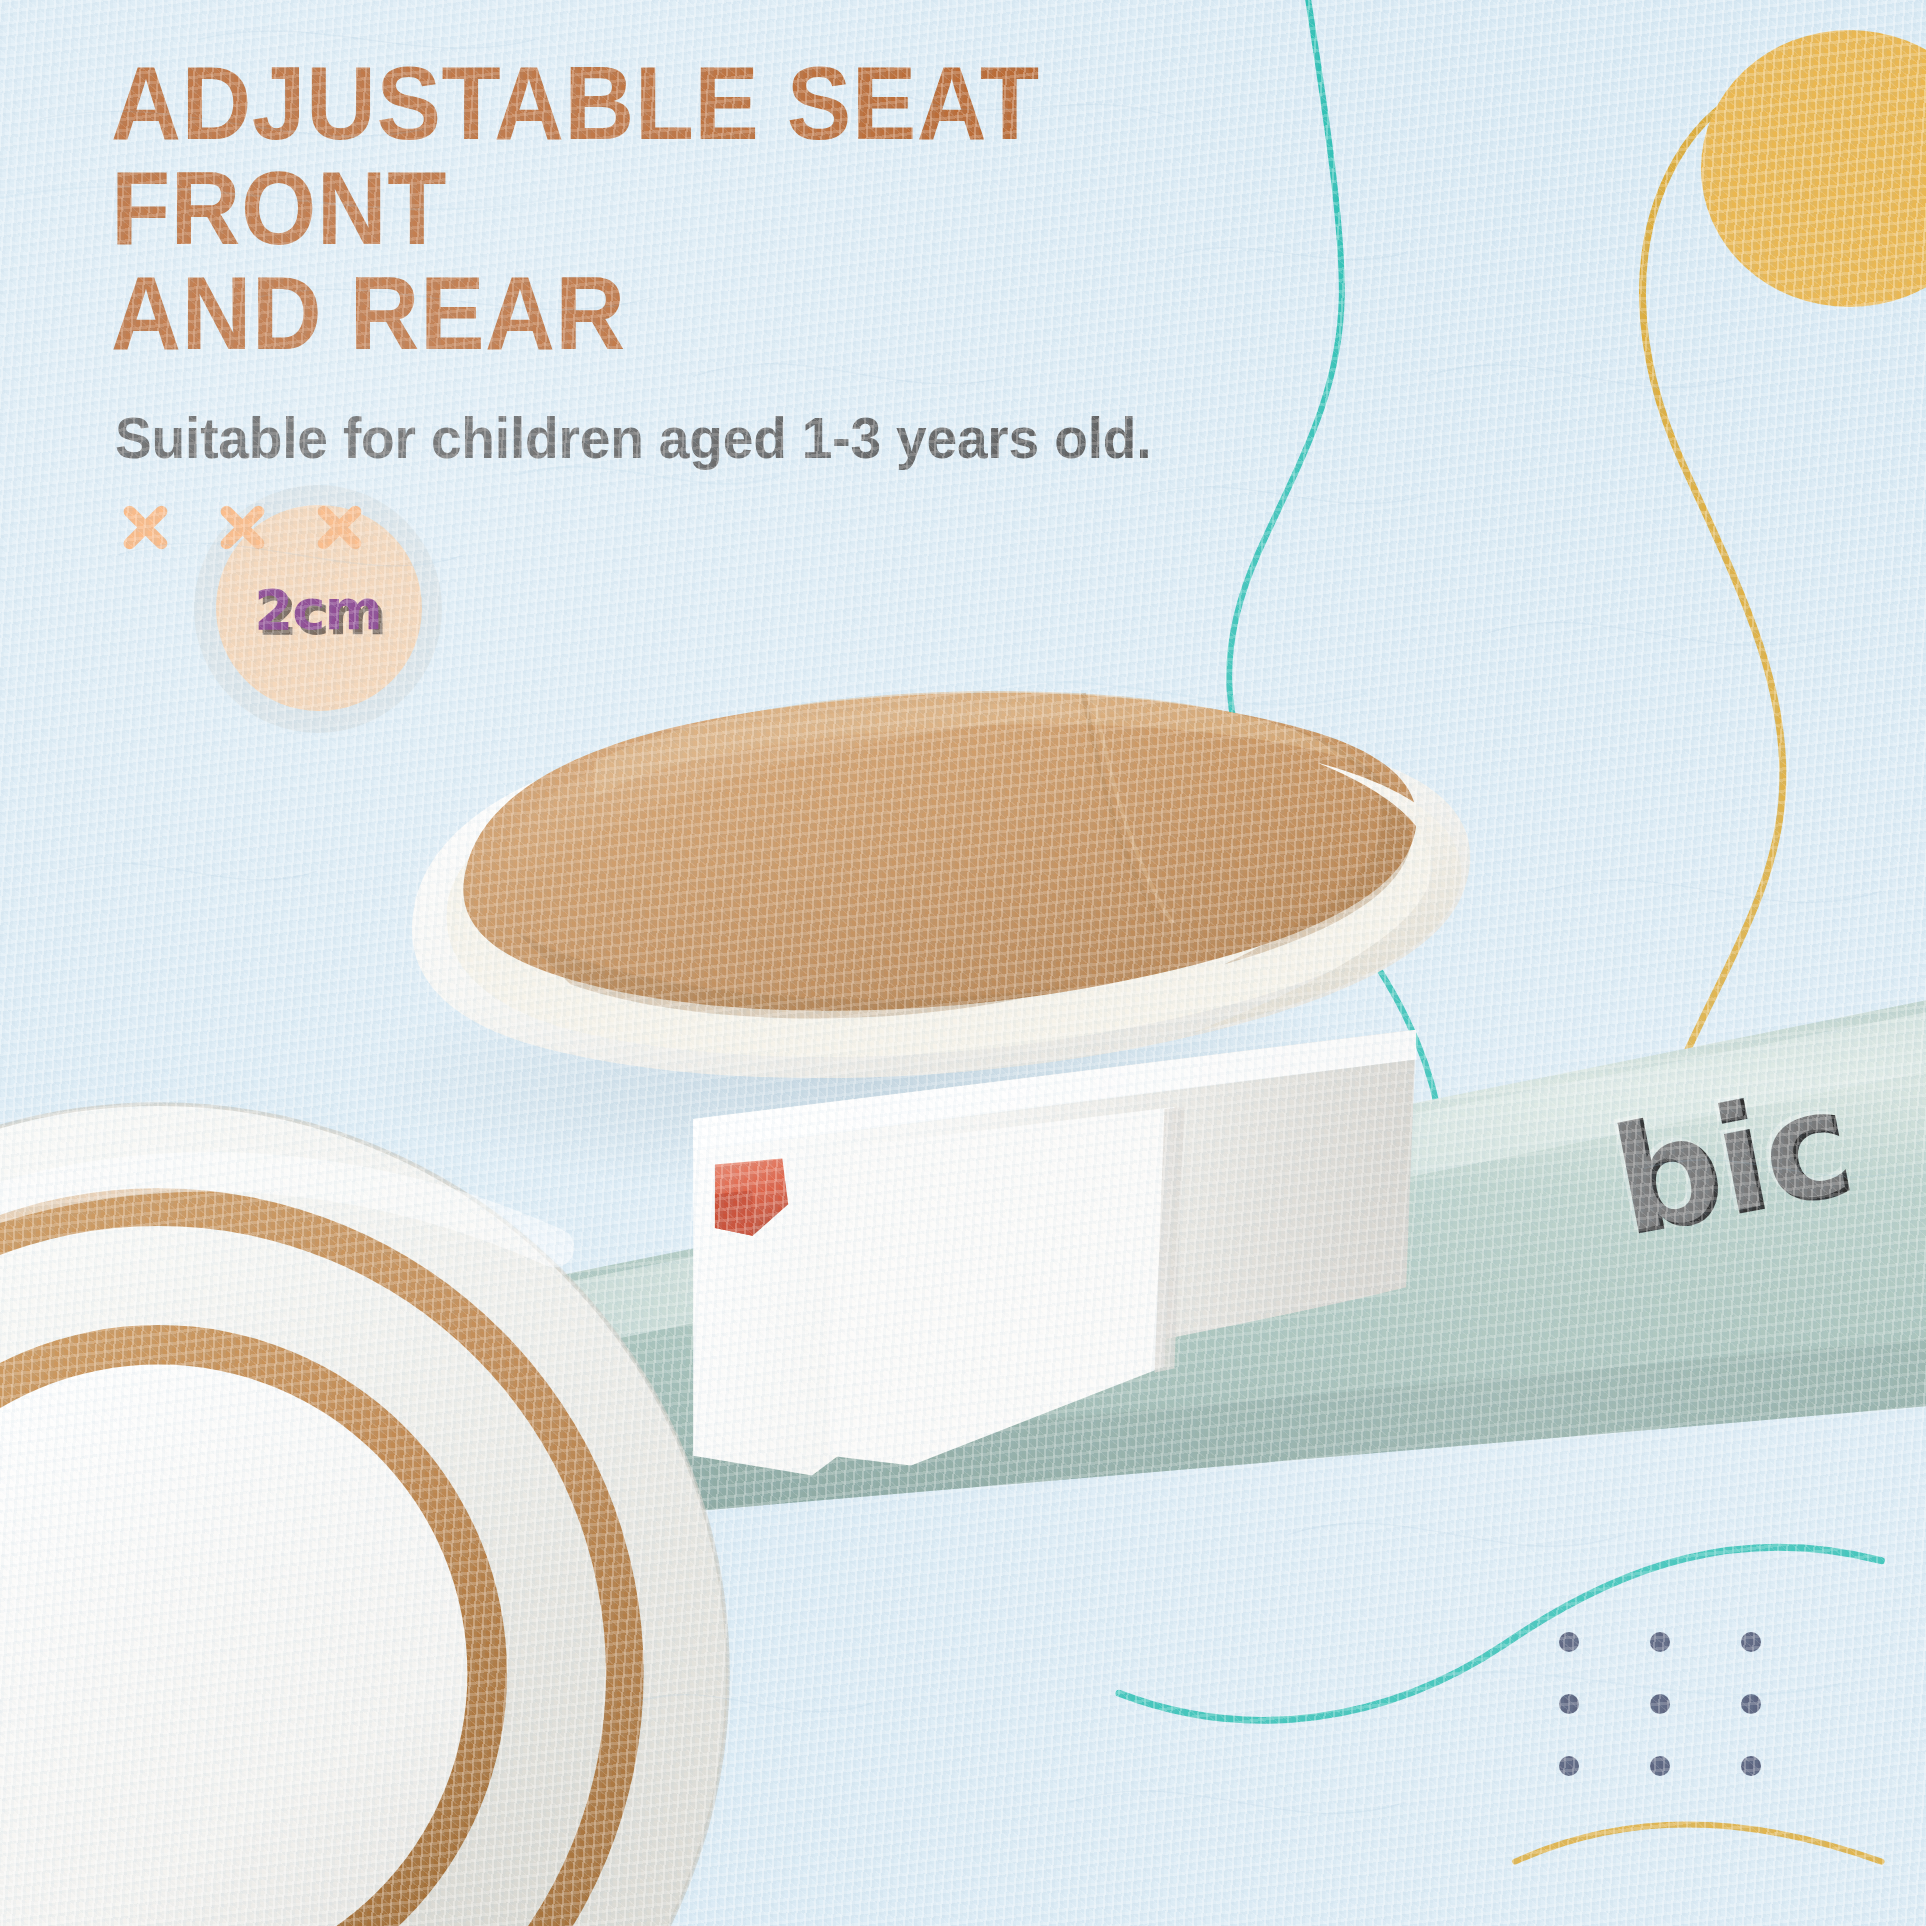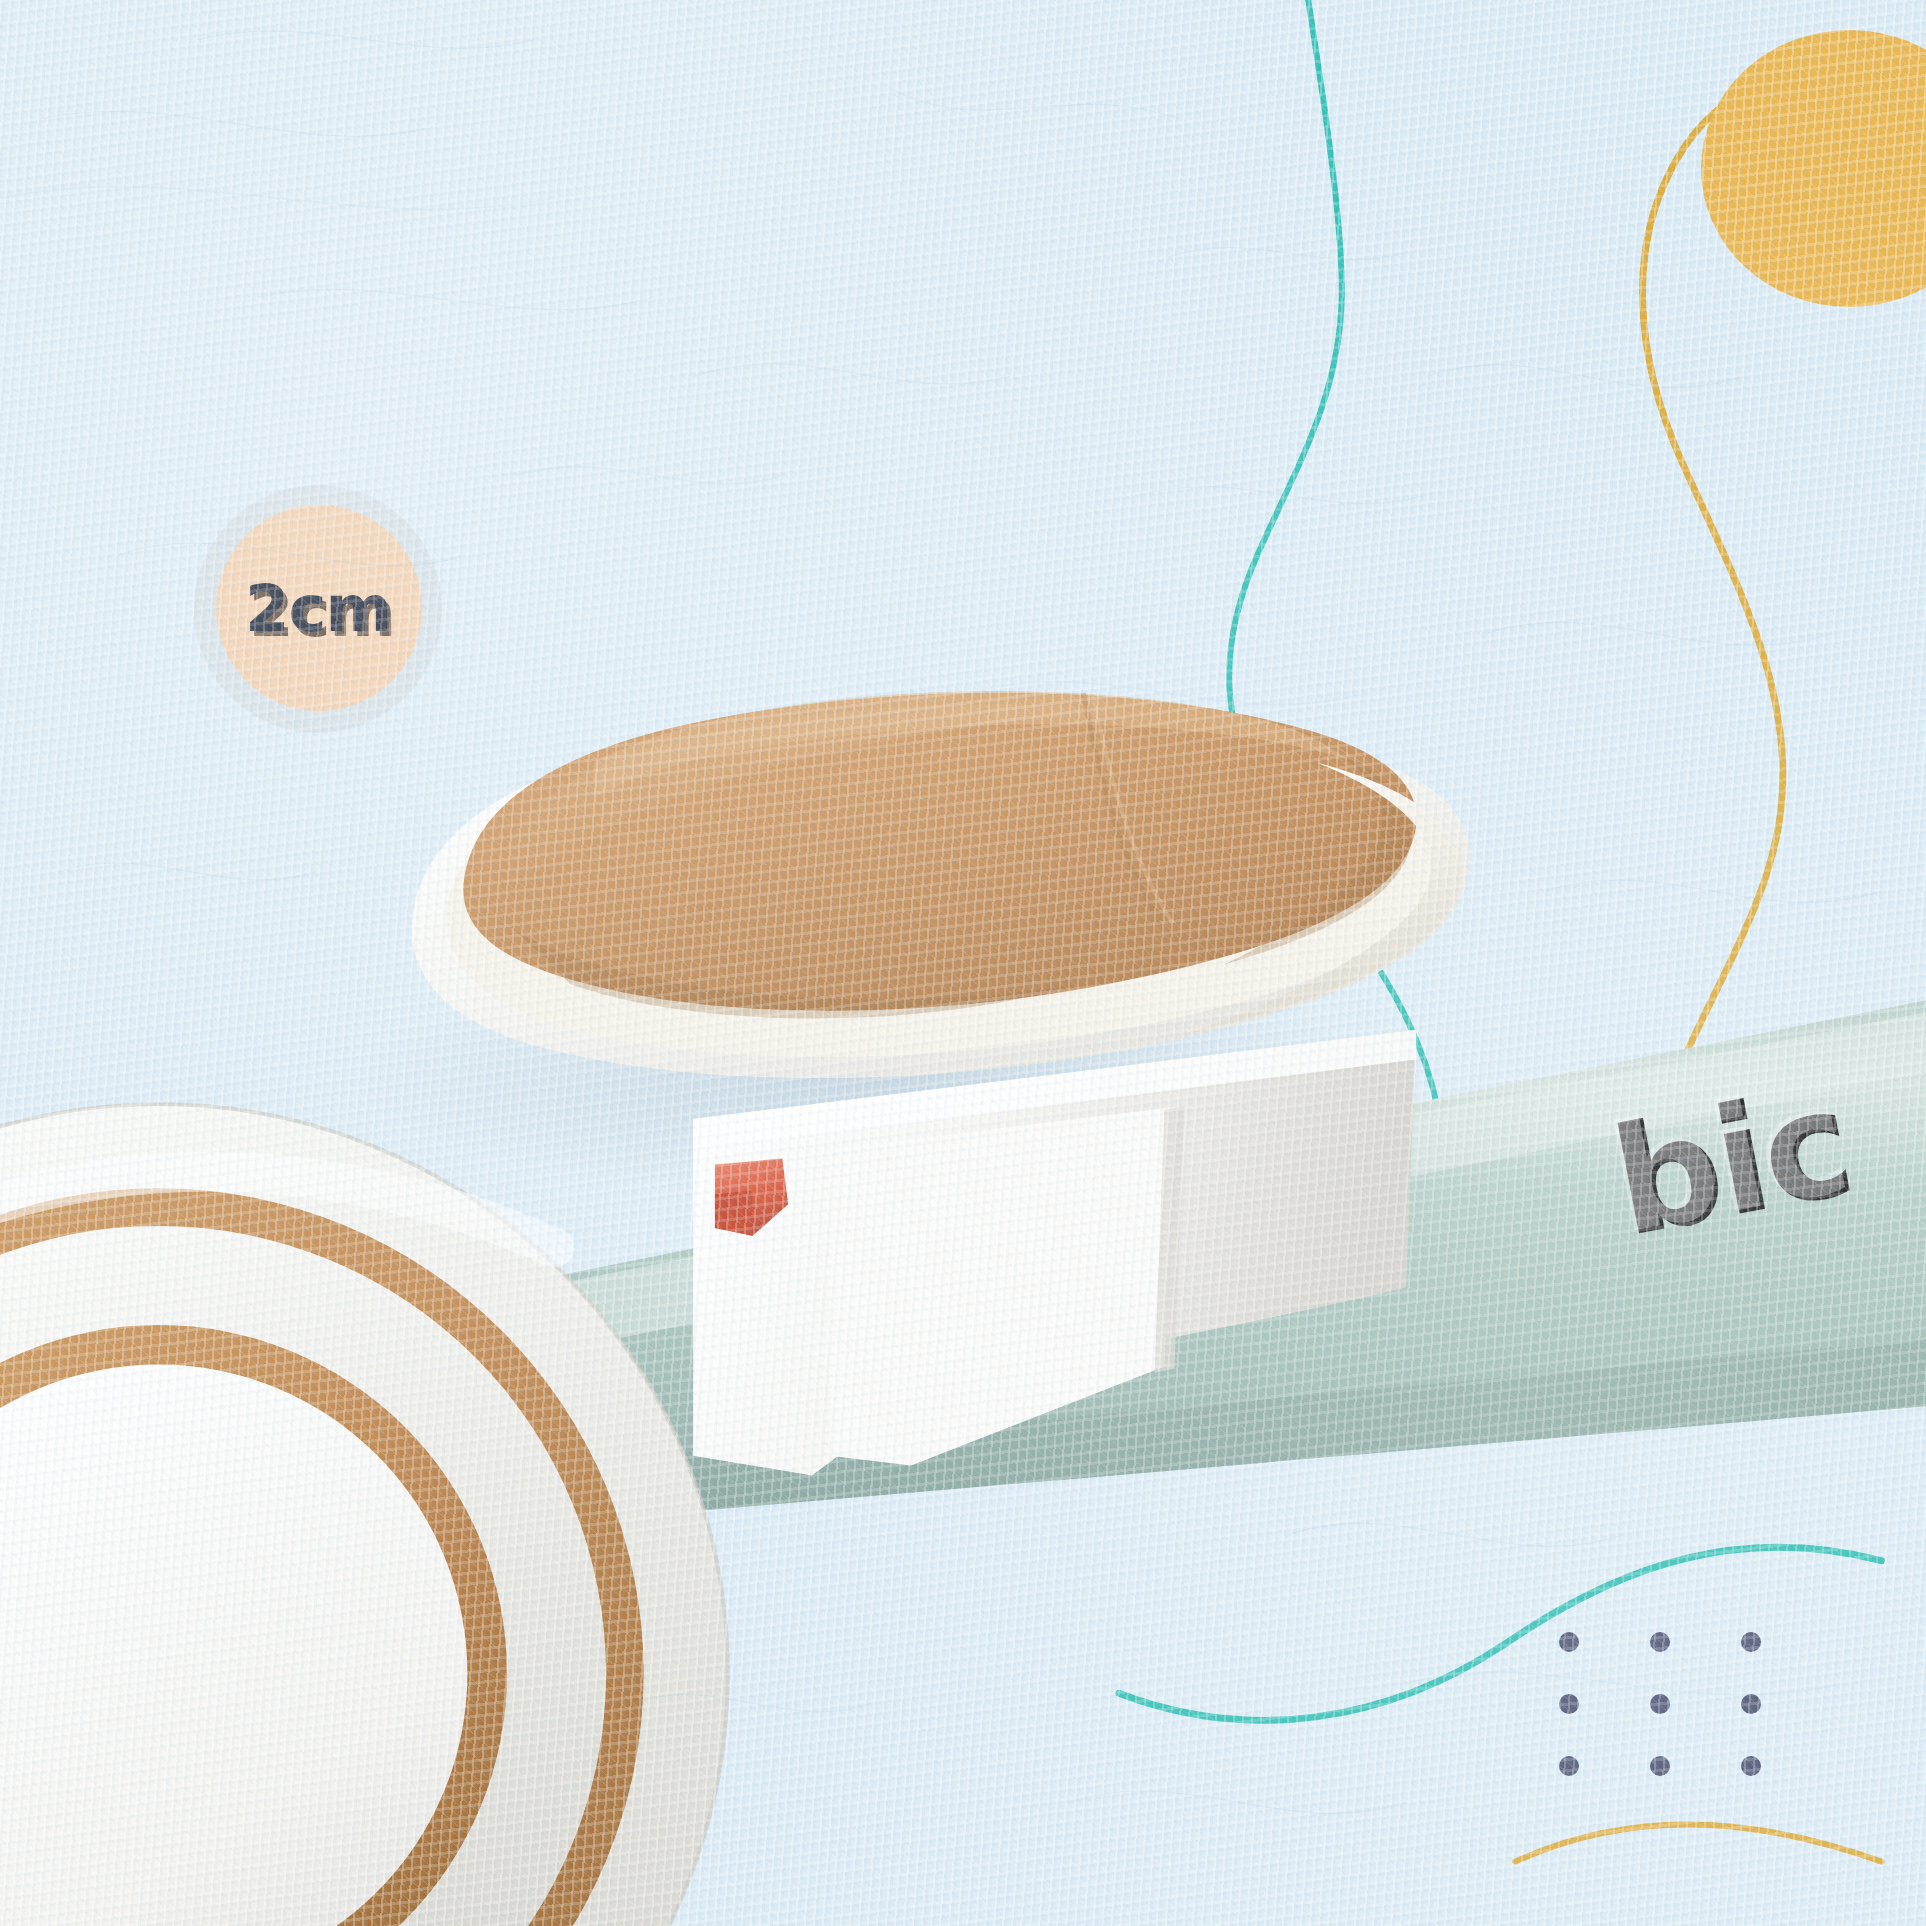--- a/index.html
+++ b/index.html
@@ -135,22 +135,22 @@
     background: #f2cda9;
   }
   .badge-label {
     position: absolute;
     inset: 0;
     display: flex;
     align-items: center;
     justify-content: center;
     font-family: "DejaVu Sans", sans-serif;
     font-weight: 700;
-    font-size: 64px;
-    color: #0f172a;
+    font-size: 56px;
+    color: #701a75;
     letter-spacing: -1px;
     text-shadow: 4px 5px 0 rgba(60,42,30,0.85);
     z-index: 3;
   }
 
   
   .product {
     position: absolute;
     inset: 0;
     z-index: 12;
@@ -384,20 +384,36 @@
                C1456,846 1414,804 1330,770 Z" fill="url(#gSeatRim)"></path>
     </svg>
   </div>
 
   <div class="badge-wrap">
     <div class="badge-ring"></div>
     <div class="badge-core"></div>
     <div class="badge-label">2cm</div>
   </div>
 
+  <div class="text-block">
+    <h1 class="headline">ADJUSTABLE SEAT FRONT
+AND REAR</h1>
+    <p class="subtitle">Suitable for children aged 1-3 years old.</p>
+    <div class="x-row">
+      <svg class="x-mark" viewBox="0 0 40 40">
+        <path d="M8 8 L32 32 M32 8 L8 32" stroke="#f9a969" stroke-width="9" stroke-linecap="round"></path>
+      </svg>
+      <svg class="x-mark" viewBox="0 0 40 40">
+        <path d="M8 8 L32 32 M32 8 L8 32" stroke="#f9a969" stroke-width="9" stroke-linecap="round"></path>
+      </svg>
+      <svg class="x-mark" viewBox="0 0 40 40">
+        <path d="M8 8 L32 32 M32 8 L8 32" stroke="#f9a969" stroke-width="9" stroke-linecap="round"></path>
+      </svg>
+    </div>
+  </div>
 
   <div class="paper-texture"></div>
   <svg class="paper-fibers" viewBox="0 0 1946 1946" preserveAspectRatio="none">
     <g stroke="#9fc0d6" stroke-width="1.3" opacity="0.30" fill="none">
       <path d="M40,120 C180,90 300,160 430,130"></path>
       <path d="M260,300 C400,270 520,340 660,300"></path>
       <path d="M900,90 C1000,140 1080,80 1190,120"></path>
       <path d="M1440,380 C1560,340 1640,420 1760,380"></path>
       <path d="M120,560 C240,520 360,600 470,560"></path>
       <path d="M1500,640 C1620,600 1720,680 1850,640"></path>

